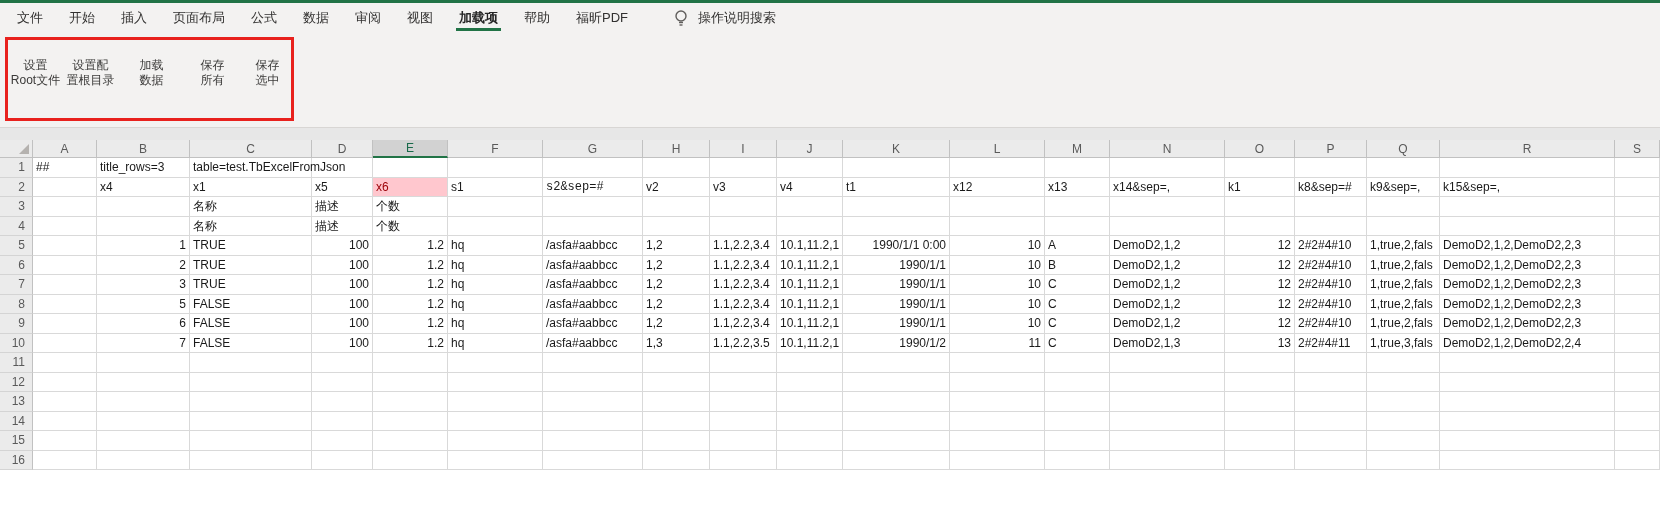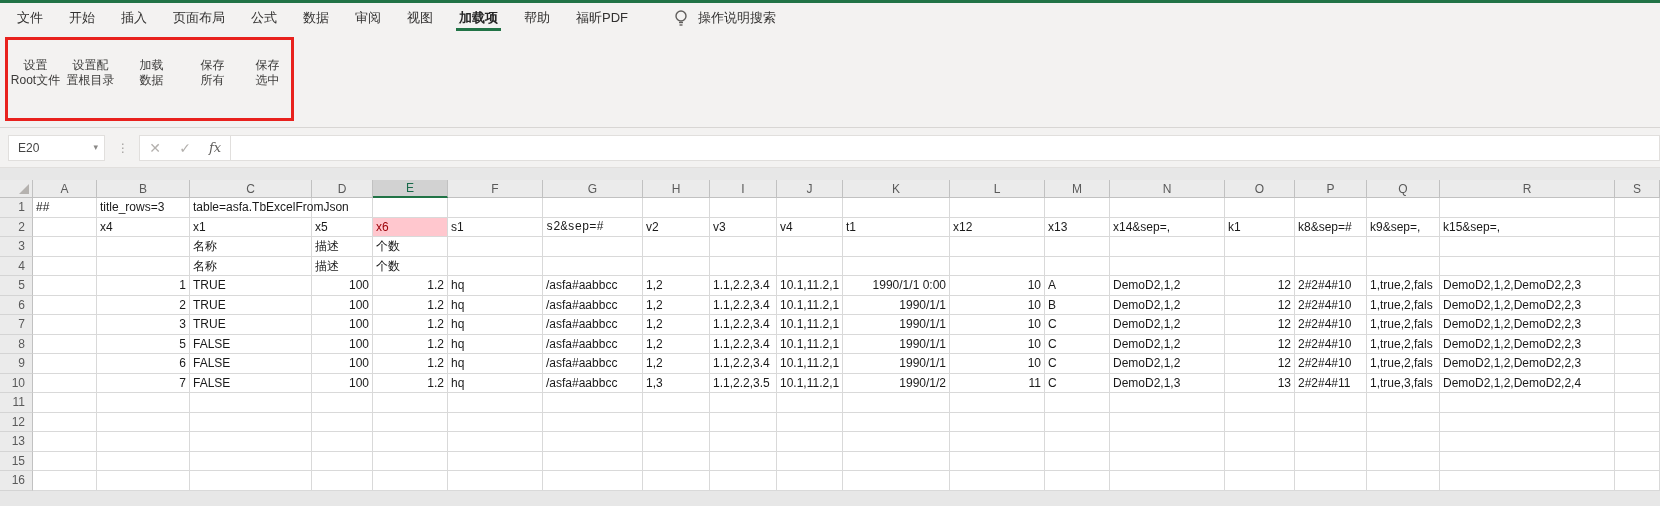--- a/index.html
+++ b/index.html
@@ -107,33 +107,20 @@
             <span>所有</span>
           </div>
           <div class="rbtn">
             <span>保存</span>
             <span>选中</span>
           </div>
         </div>
       </div>
   </div>
 
-  <div class="fbar">
-    <div class="namebox">
-      <span>E20</span>
-      <span class="caret">▾</span>
-    </div>
-    <span class="fdots">⋮</span>
-    <div class="fb-icons">
-      <span class="fb-btn">✕</span>
-      <span class="fb-btn">✓</span>
-      <span class="fb-btn fx">fx</span>
-    </div>
-    <div class="finput"></div>
-  </div>
 
   <div class="gridwrap">
       <div class="grow">
         <div class="corner"></div>
         <div class="hcell" style="width: 64px;">A</div>
         <div class="hcell" style="width: 93px;">B</div>
         <div class="hcell" style="width: 122px;">C</div>
         <div class="hcell" style="width: 61px;">D</div>
         <div class="hcell sel" style="width: 75px;">E</div>
         <div class="hcell" style="width: 95px;">F</div>
@@ -148,21 +135,21 @@
         <div class="hcell" style="width: 70px;">O</div>
         <div class="hcell" style="width: 72px;">P</div>
         <div class="hcell" style="width: 73px;">Q</div>
         <div class="hcell" style="width: 175px;">R</div>
         <div class="hcell" style="width: 45px;">S</div>
       </div>
       <div class="grow">
         <div class="rhcell">1</div>
         <div class="cell" style="width: 64px;">##</div>
         <div class="cell" style="width: 93px;">title_rows=3</div>
-        <div class="cell spill" style="width: 122px;">table=asfa.TbExcelFromJson</div>
+        <div class="cell spill" style="width: 122px;">table=test.TbExcelFromJson</div>
         <div class="cell" style="width: 61px;"></div>
         <div class="cell" style="width: 75px;"></div>
         <div class="cell" style="width: 95px;"></div>
         <div class="cell" style="width: 100px;"></div>
         <div class="cell" style="width: 67px;"></div>
         <div class="cell" style="width: 67px;"></div>
         <div class="cell" style="width: 66px;"></div>
         <div class="cell" style="width: 107px;"></div>
         <div class="cell" style="width: 95px;"></div>
         <div class="cell" style="width: 65px;"></div>
@@ -431,20 +418,42 @@
         <div class="cell" style="width: 95px;"></div>
         <div class="cell" style="width: 65px;"></div>
         <div class="cell" style="width: 115px;"></div>
         <div class="cell" style="width: 70px;"></div>
         <div class="cell" style="width: 72px;"></div>
         <div class="cell" style="width: 73px;"></div>
         <div class="cell" style="width: 175px;"></div>
         <div class="cell" style="width: 45px;"></div>
       </div>
       <div class="grow">
+        <div class="rhcell">14</div>
+        <div class="cell" style="width: 64px;"></div>
+        <div class="cell" style="width: 93px;"></div>
+        <div class="cell" style="width: 122px;"></div>
+        <div class="cell" style="width: 61px;"></div>
+        <div class="cell" style="width: 75px;"></div>
+        <div class="cell" style="width: 95px;"></div>
+        <div class="cell" style="width: 100px;"></div>
+        <div class="cell" style="width: 67px;"></div>
+        <div class="cell" style="width: 67px;"></div>
+        <div class="cell" style="width: 66px;"></div>
+        <div class="cell" style="width: 107px;"></div>
+        <div class="cell" style="width: 95px;"></div>
+        <div class="cell" style="width: 65px;"></div>
+        <div class="cell" style="width: 115px;"></div>
+        <div class="cell" style="width: 70px;"></div>
+        <div class="cell" style="width: 72px;"></div>
+        <div class="cell" style="width: 73px;"></div>
+        <div class="cell" style="width: 175px;"></div>
+        <div class="cell" style="width: 45px;"></div>
+      </div>
+      <div class="grow">
         <div class="rhcell">15</div>
         <div class="cell" style="width: 64px;"></div>
         <div class="cell" style="width: 93px;"></div>
         <div class="cell" style="width: 122px;"></div>
         <div class="cell" style="width: 61px;"></div>
         <div class="cell" style="width: 75px;"></div>
         <div class="cell" style="width: 95px;"></div>
         <div class="cell" style="width: 100px;"></div>
         <div class="cell" style="width: 67px;"></div>
         <div class="cell" style="width: 67px;"></div>

